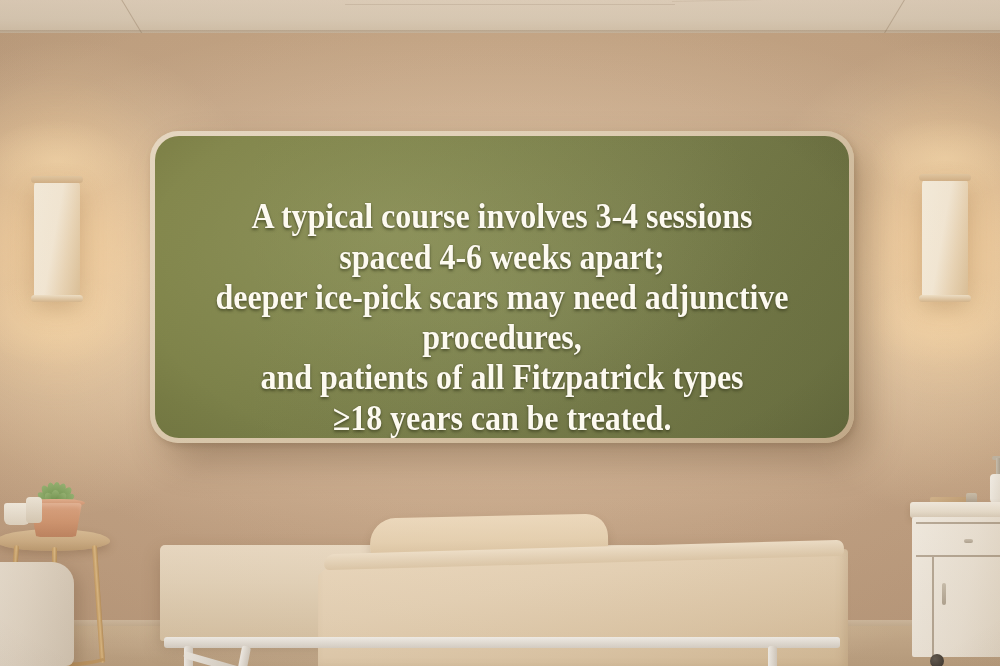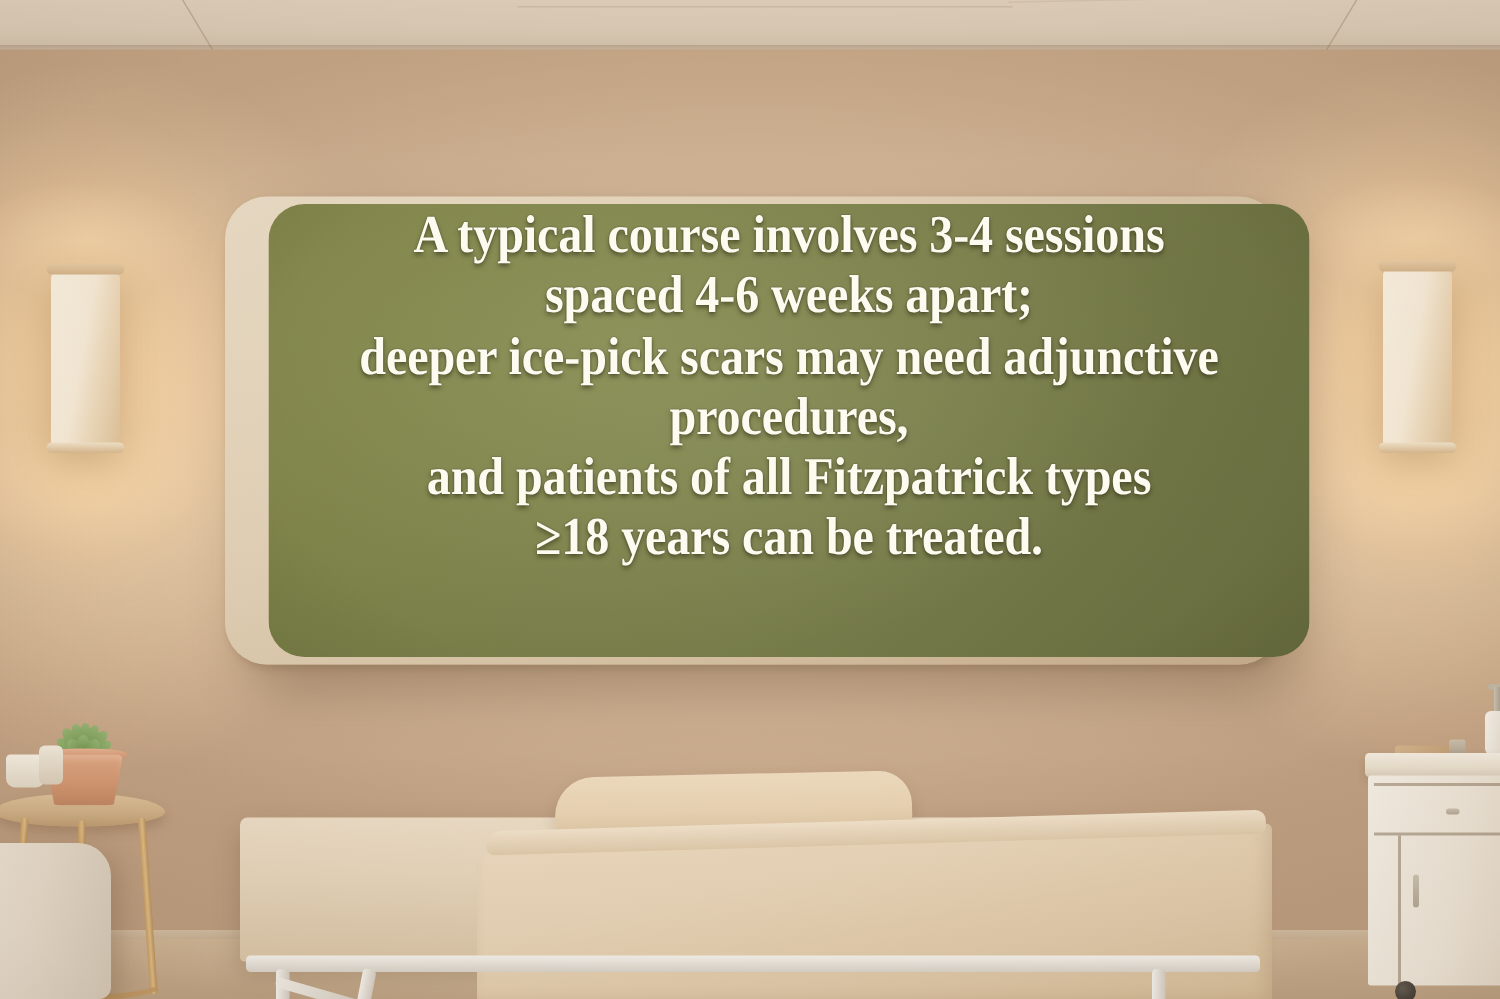--- a/index.html
+++ b/index.html
@@ -109,21 +109,21 @@
       2px 3px 6px rgba(84,58,32,0.22);
   }
   #board-face {
     position: relative; width: 100%; height: 100%;
     border-radius: 24px;
     box-sizing: border-box;
     background:
       radial-gradient(520px 300px at 34% 30%, rgba(146,154,96,0.55) 0%, rgba(146,154,96,0.0) 72%),
       linear-gradient(128deg, #79803f 0%, #717a3f 30%, #6b7440 58%, #626b39 82%, #5c6636 100%);
     overflow: hidden;
-    display: flex; align-items: flex-start; justify-content: center; margin-left: 24px;
+    display: flex; align-items: flex-end; justify-content: center;
   }
   #board-face:after{
     content:""; position:absolute; inset:0; border-radius:24px;
     background: radial-gradient(620px 340px at 50% 45%, rgba(0,0,0,0) 58%, rgba(30,34,14,0.28) 100%);
     pointer-events:none;
   }
   #board-text {
     position: relative;
     z-index: 2;
     width: 100%;

